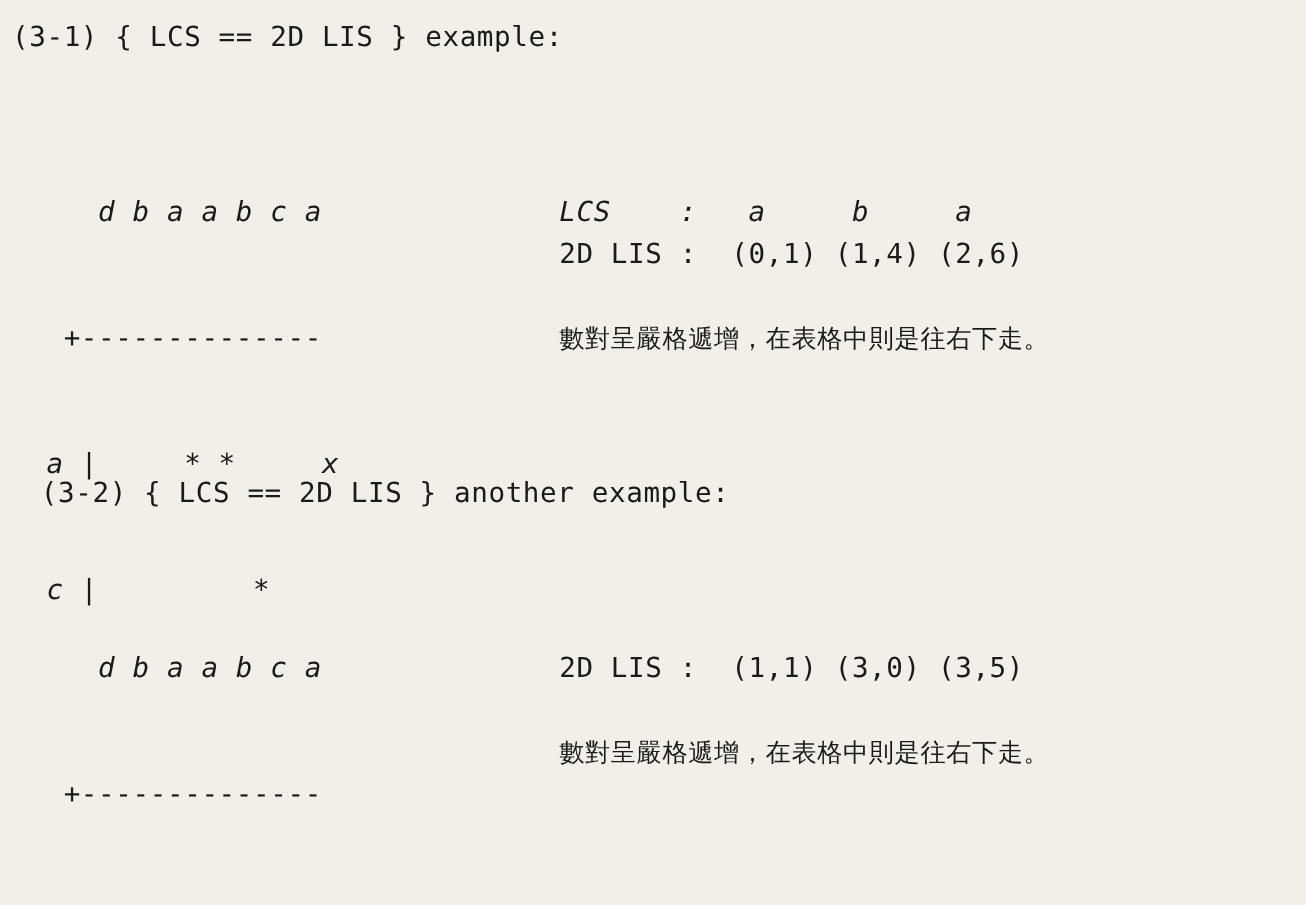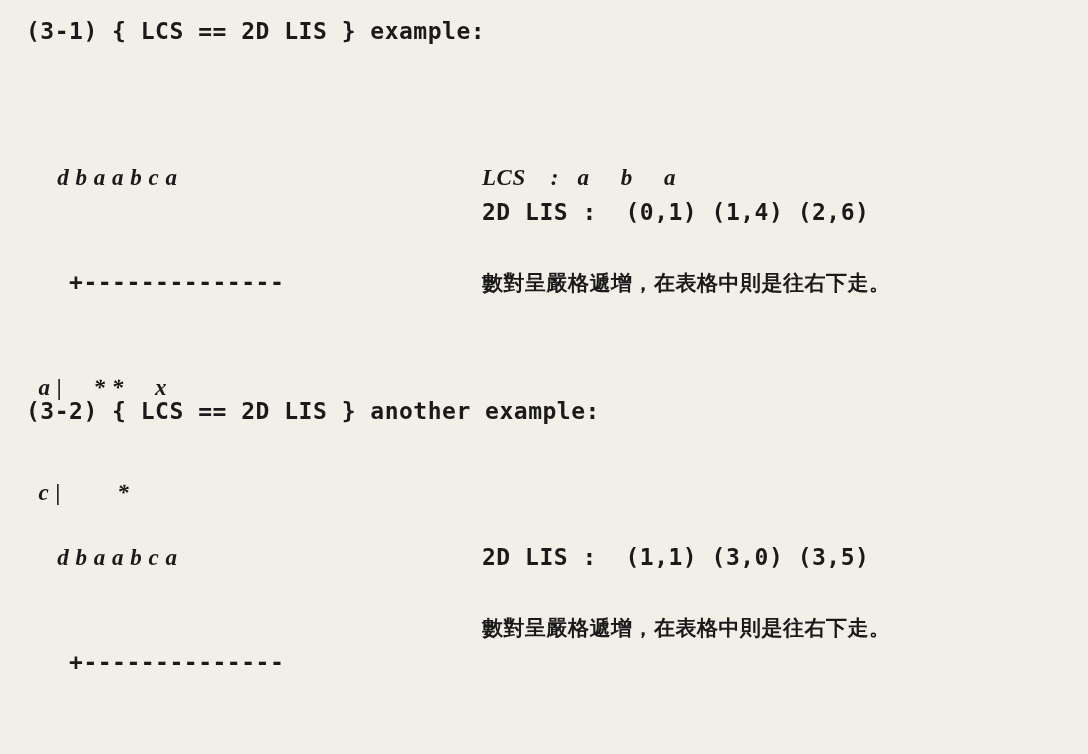--- a/index.html
+++ b/index.html
@@ -16,23 +16,22 @@
   }
   .page {
     position: relative;
     width: 1088px;
     height: 754px;
     padding: 0;
   }
 
   .block {
     position: absolute;
-    left: 16px;
+    left: 0;
     width: 868px;
-    font-weight: bold;
   }
 
   .heading {
     font-size: 23px;
     letter-spacing: 0.5px;
     white-space: pre;
     padding-left: 10px;
   }
 
   .diagram-wrap {
@@ -69,21 +68,20 @@
     white-space: pre;
     letter-spacing: 0.5px;
   }
 
   .spacer-line {
     height: 35px;
   }
 
   .italic-letters {
     font-style: italic;
-    font-family: Liberation Serif, serif;
   }
 </style>
 </head>
 <body>
 
 <div class="page">
 
   <div class="block" style="top: 18px;">
     <div class="heading">(3-1) { LCS == 2D LIS } example:</div>
   </div>
@@ -99,21 +97,21 @@
       </div>
       <div class="side-col" style="top: 70px;">
         <div class="side-line italic-letters">LCS    :   a     b     a</div>
         <div class="side-line">2D LIS :  (0,1) (1,4) (2,6)</div>
         <div class="spacer-line"></div>
         <div class="cjk-note">數對呈嚴格遞增，在表格中則是往右下走。</div>
       </div>
     </div>
   </div>
 
-  <div class="block" style="top: 398px;">
+  <div class="block" style="top: 398px; padding-left: 24px;">
     <div class="heading">(3-2) { LCS == 2D LIS } another example:</div>
   </div>
 
   <div class="block" style="top: 470px;">
     <div class="diagram-wrap">
       <div class="grid-col">
         <div class="italic-letters">     d b a a b c a</div>
         <div>   +--------------</div>
         <div class="italic-letters">  a |     * *     *</div>
         

